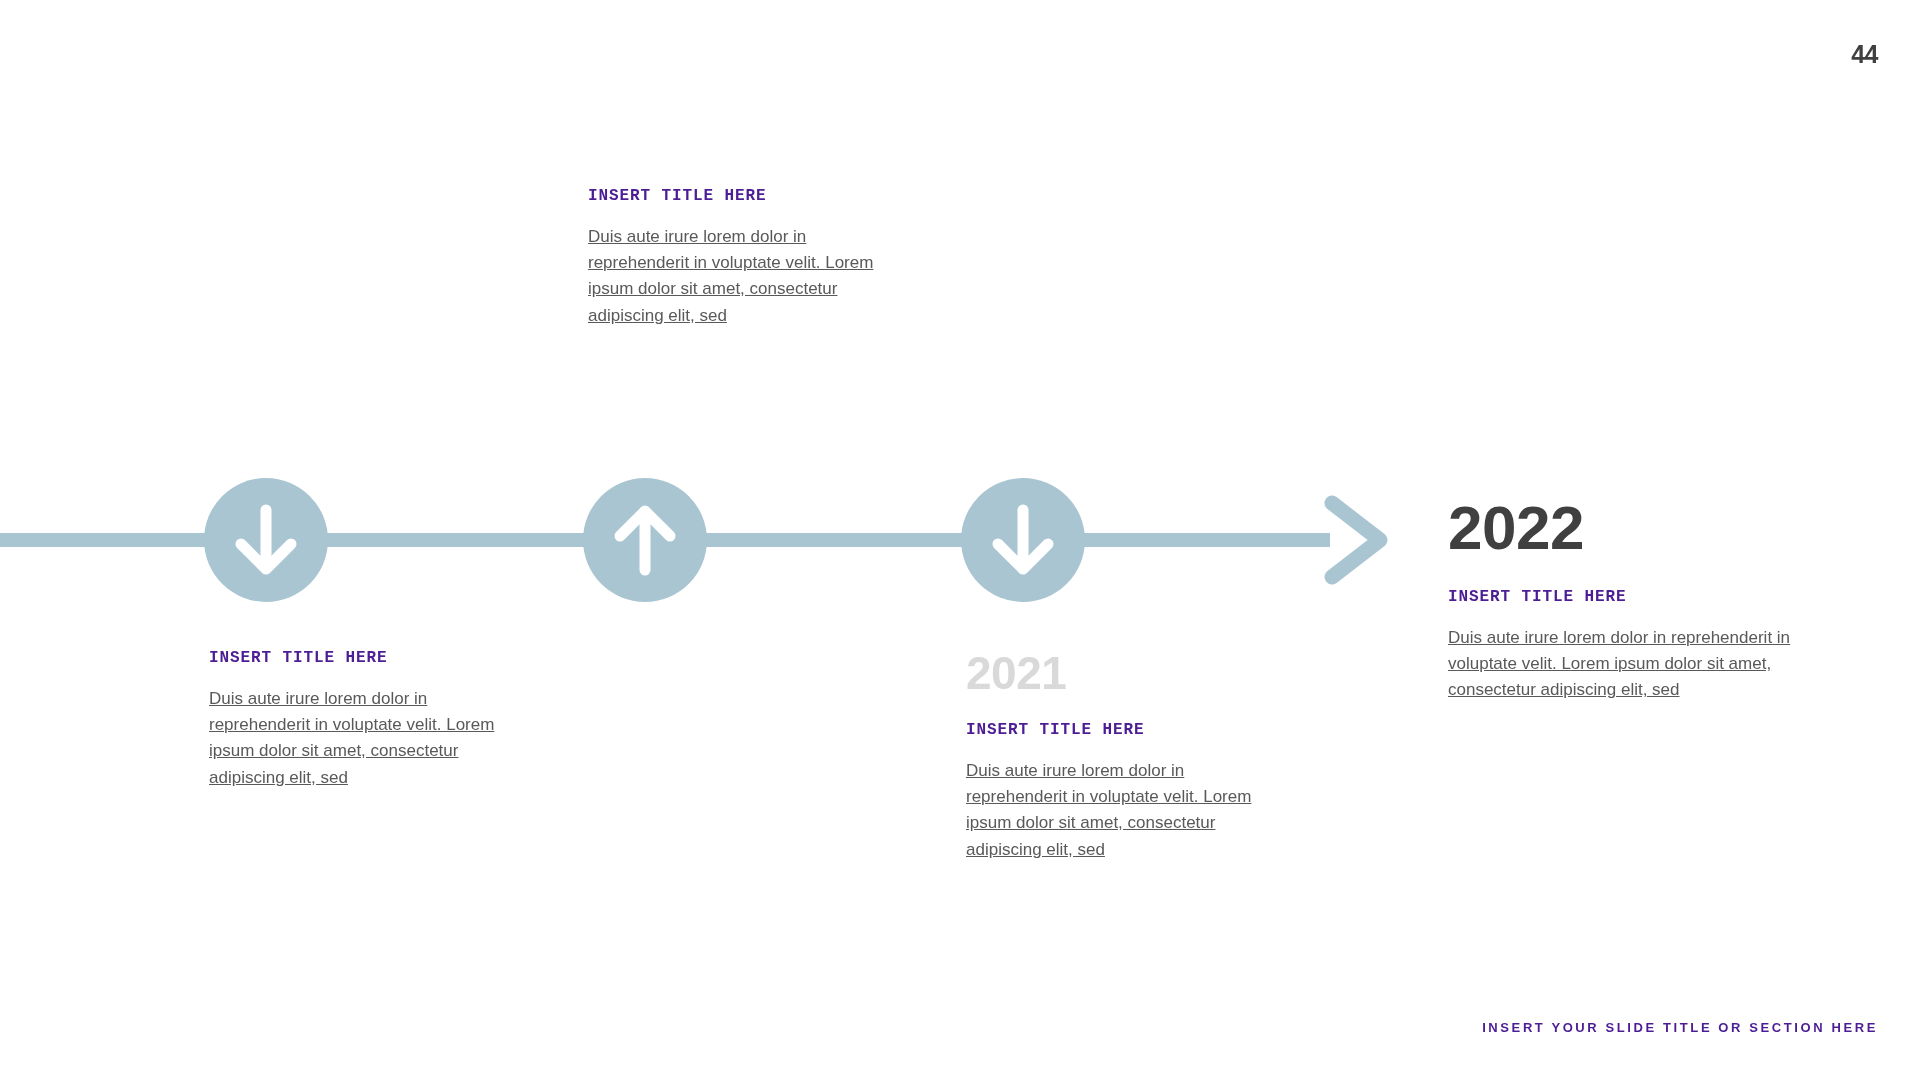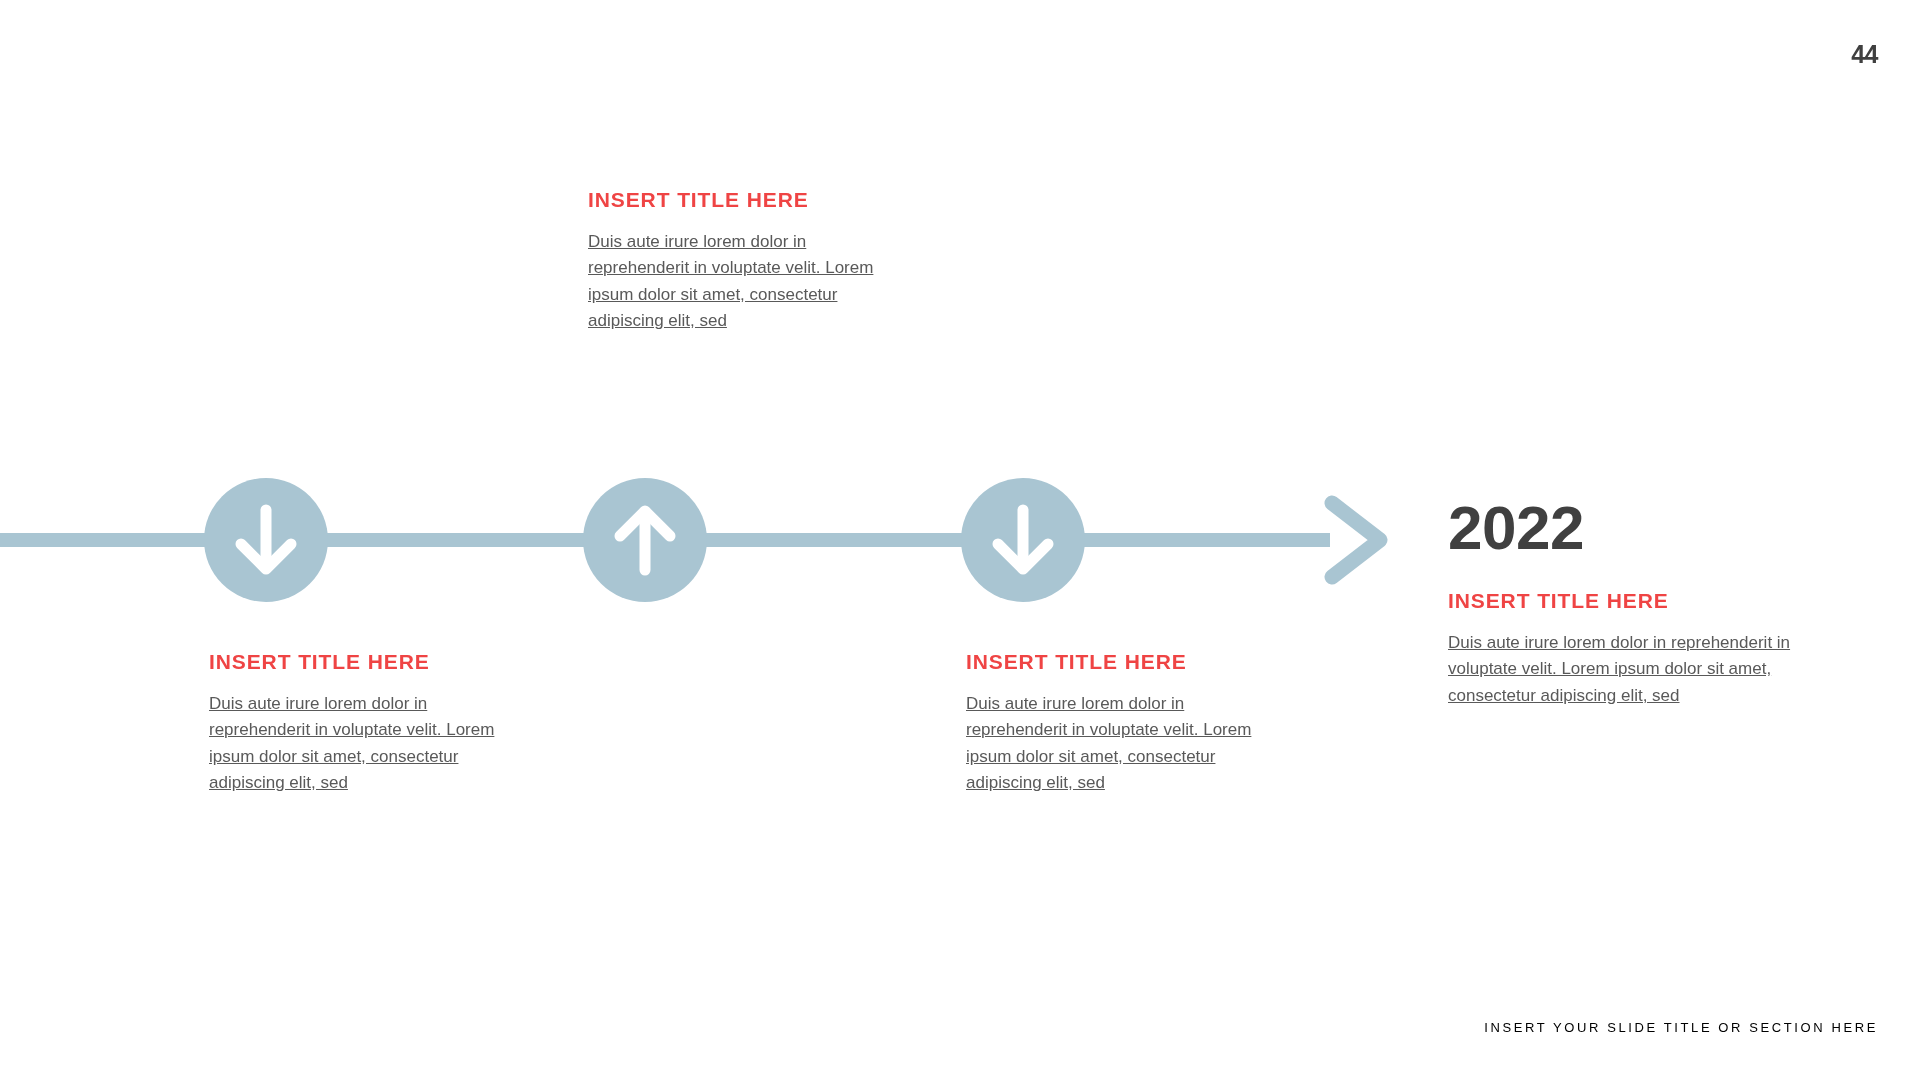--- a/index.html
+++ b/index.html
@@ -32,22 +32,22 @@
     color: #404040;
     letter-spacing: -0.5px;
   }
 
   
   .footer-label {
     position: absolute;
     right: 42px;
     bottom: 45px;
     font-size: 13px;
-    font-weight: normal;
-    color: #000000;
+    font-weight: bold;
+    color: #4c1d95;
     letter-spacing: 2.6px;
     text-transform: uppercase;
   }
 
   
   .timeline-axis {
     position: absolute;
     left: 0;
     top: 533px;
     width: 1400px;
@@ -95,27 +95,28 @@
     letter-spacing: -0.5px;
     line-height: 1;
     margin: 0 0 26px 0;
   }
   .entry-year.is-active {
     font-size: 62px;
     color: #404040;
     margin-bottom: 30px;
   }
   .entry-title {
-    font-size: 21px;
-    font-weight: bold;
-    color: #ef4444;
+    font-size: 16px;
+    font-weight: bold;
+    color: #4c1d95;
     letter-spacing: 0.9px;
     line-height: 1.1;
     margin: 0 0 18px 0;
     text-transform: uppercase;
+    font-family: Liberation Mono, monospace;
   }
   .entry-body {
     font-size: 17px;
     color: #595959;
     line-height: 1.55;
     margin: 0;
     text-decoration: underline;
   }
 
   
@@ -175,20 +176,21 @@
     <div class="entry-title">INSERT TITLE HERE</div>
     <p class="entry-body">Duis aute irure lorem dolor in reprehenderit in voluptate velit. Lorem ipsum dolor sit amet, consectetur adipiscing elit, sed</p>
   </div>
 
   <div class="entry" id="entry-2020">
     <div class="entry-title">INSERT TITLE HERE</div>
     <p class="entry-body">Duis aute irure lorem dolor in reprehenderit in voluptate velit. Lorem ipsum dolor sit amet, consectetur adipiscing elit, sed</p>
   </div>
 
   <div class="entry" id="entry-2021">
+    <div class="entry-year">2021</div>
     <div class="entry-title">INSERT TITLE HERE</div>
     <p class="entry-body">Duis aute irure lorem dolor in reprehenderit in voluptate velit. Lorem ipsum dolor sit amet, consectetur adipiscing elit, sed</p>
   </div>
 
   <div class="entry" id="entry-2022">
     <div class="entry-year is-active">2022</div>
     <div class="entry-title">INSERT TITLE HERE</div>
     <p class="entry-body">Duis aute irure lorem dolor in reprehenderit in voluptate velit. Lorem ipsum dolor sit amet, consectetur adipiscing elit, sed</p>
   </div>
 

